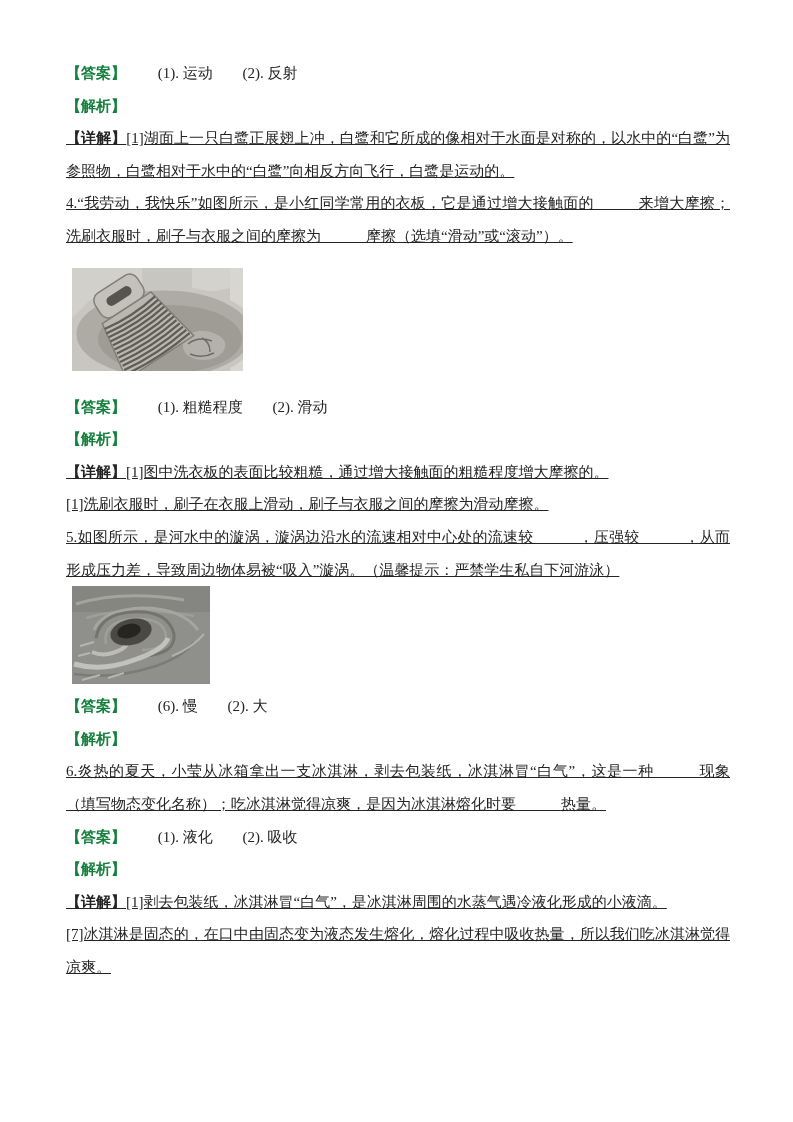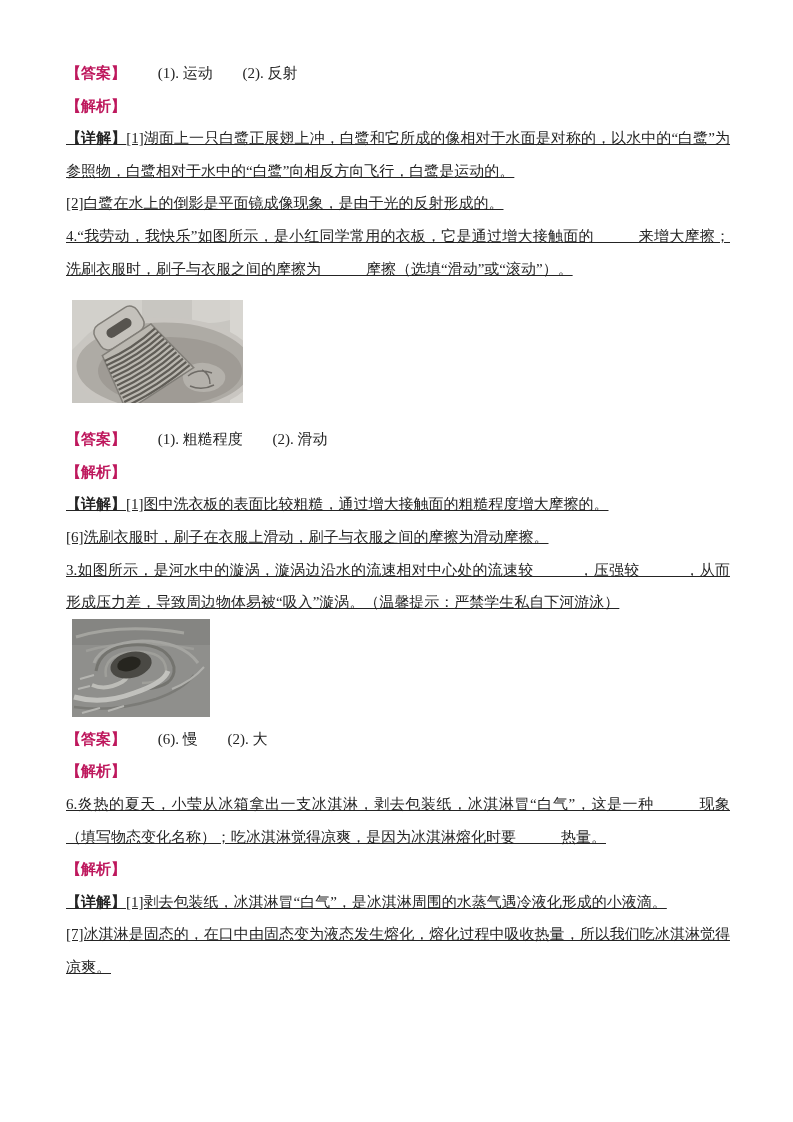--- a/index.html
+++ b/index.html
@@ -6,21 +6,21 @@
   body {
     width: 793px; height: 1122px; overflow: hidden;
     font-family: "Liberation Serif", "DejaVu Serif", serif;
     font-size: 15px; color: #242424;
   }
   .page { padding: 57px 63px 0 66px; width: 664px; }
   p { margin: 0; line-height: 32.6px; }
   .para { text-align: justify; text-decoration: underline; }
   .line { text-align: left; }
   .lbl { font-weight: bold; }
-  .blue { color: #be185d; }
+  .blue { color: #15803d; }
   .ans1 { margin-left: 28px; }
   .ans2 { margin-left: 26px; margin-top: 36px; }
   figure.photo { margin: 0; }
   figure.wash  { margin: 15px 0 20px 6px; width: 171px; height: 103px; }
   figure.whirl { margin: 0 0 6px 6px; width: 138px; height: 98px; }
   figure.photo svg { display: block; }
 </style>
 </head>
 <body>
 
@@ -30,21 +30,20 @@
     <span class="lbl blue">【答案】</span>
     <span class="ans1">(1). 运动</span>
     <span class="ans2">(2). 反射</span>
   </p>
   <p class="line">
     <span class="lbl blue">【解析】</span>
   </p>
   <p class="para">
     <span class="lbl">【详解】</span><span>[1]湖面上一只白鹭正展翅上冲，白鹭和它所成的像相对于水面是对称的，以水中的“白鹭”为参照物，白鹭相对于水中的“白鹭”向相反方向飞行，白鹭是运动的。</span>
   </p>
-  <p class="para">[2]白鹭在水上的倒影是平面镜成像现象，是由于光的反射形成的。</p>
 
   <p class="para">4.“我劳动，我快乐”如图所示，是小红同学常用的衣板，它是通过增大接触面的______来增大摩擦；洗刷衣服时，刷子与衣服之间的摩擦为______摩擦（选填“滑动”或“滚动”）。</p>
 
   <figure class="photo wash">
     <svg width="171" height="103" viewBox="0 0 171 103" xmlns="http://www.w3.org/2000/svg">
       <rect width="171" height="103" fill="#c8c6c1"></rect>
       <rect x="158" width="13" height="103" fill="#d8d6d1"></rect>
       <path d="M0 0 h70 v16 q-42 4 -58 22 L0 50 Z" fill="#d2d0cb"></path>
       <path d="M120 0 h38 v20 q-22 6 -38 0 Z" fill="#d4d2cd"></path>
       <ellipse cx="92" cy="66" rx="90" ry="46" fill="#aeaba5"></ellipse>
@@ -76,23 +75,23 @@
     <span class="lbl blue">【答案】</span>
     <span class="ans1">(1). 粗糙程度</span>
     <span class="ans2">(2). 滑动</span>
   </p>
   <p class="line">
     <span class="lbl blue">【解析】</span>
   </p>
   <p class="para">
     <span class="lbl">【详解】</span><span>[1]图中洗衣板的表面比较粗糙，通过增大接触面的粗糙程度增大摩擦的。</span>
   </p>
-  <p class="para">[6]洗刷衣服时，刷子在衣服上滑动，刷子与衣服之间的摩擦为滑动摩擦。</p>
+  <p class="para">[1]洗刷衣服时，刷子在衣服上滑动，刷子与衣服之间的摩擦为滑动摩擦。</p>
 
-  <p class="para">3.如图所示，是河水中的漩涡，漩涡边沿水的流速相对中心处的流速较______，压强较______，从而形成压力差，导致周边物体易被“吸入”漩涡。（温馨提示：严禁学生私自下河游泳）</p>
+  <p class="para">5.如图所示，是河水中的漩涡，漩涡边沿水的流速相对中心处的流速较______，压强较______，从而形成压力差，导致周边物体易被“吸入”漩涡。（温馨提示：严禁学生私自下河游泳）</p>
 
   <figure class="photo whirl">
     <svg width="138" height="98" viewBox="0 0 138 98" xmlns="http://www.w3.org/2000/svg">
       <rect width="138" height="98" fill="#8f8f8c"></rect>
       <rect width="138" height="26" fill="#858582"></rect>
       <path d="M4 18 Q50 4 112 14" stroke="#a9a9a5" stroke-width="3" fill="none" opacity="0.85"></path>
       <path d="M14 32 Q60 18 122 30" stroke="#9d9d99" stroke-width="2.5" fill="none"></path>
       <path d="M126 44 Q110 22 70 22 Q30 24 22 44" stroke="#a5a5a1" stroke-width="3" fill="none"></path>
       <path d="M24 52 Q28 28 60 26 Q96 24 102 48 Q104 68 72 70" stroke="#74746f" stroke-width="3" fill="none"></path>
       <path d="M34 58 Q30 36 60 33 Q92 31 94 50 Q95 63 70 64" stroke="#9f9f9a" stroke-width="2.5" fill="none"></path>
@@ -111,20 +110,25 @@
     <span class="ans1">(6). 慢</span>
     <span class="ans2">(2). 大</span>
   </p>
   <p class="line">
     <span class="lbl blue">【解析】</span>
   </p>
 
   <p class="para">6.炎热的夏天，小莹从冰箱拿出一支冰淇淋，剥去包装纸，冰淇淋冒“白气”，这是一种______现象（填写物态变化名称）；吃冰淇淋觉得凉爽，是因为冰淇淋熔化时要______热量。</p>
 
   <p class="line">
+    <span class="lbl blue">【答案】</span>
+    <span class="ans1">(1). 液化</span>
+    <span class="ans2">(2). 吸收</span>
+  </p>
+  <p class="line">
     <span class="lbl blue">【解析】</span>
   </p>
   <p class="para">
     <span class="lbl">【详解】</span><span>[1]剥去包装纸，冰淇淋冒“白气”，是冰淇淋周围的水蒸气遇冷液化形成的小液滴。</span>
   </p>
   <p class="para">[7]冰淇淋是固态的，在口中由固态变为液态发生熔化，熔化过程中吸收热量，所以我们吃冰淇淋觉得凉爽。</p>
 
 </main>
 
 </body></html>

